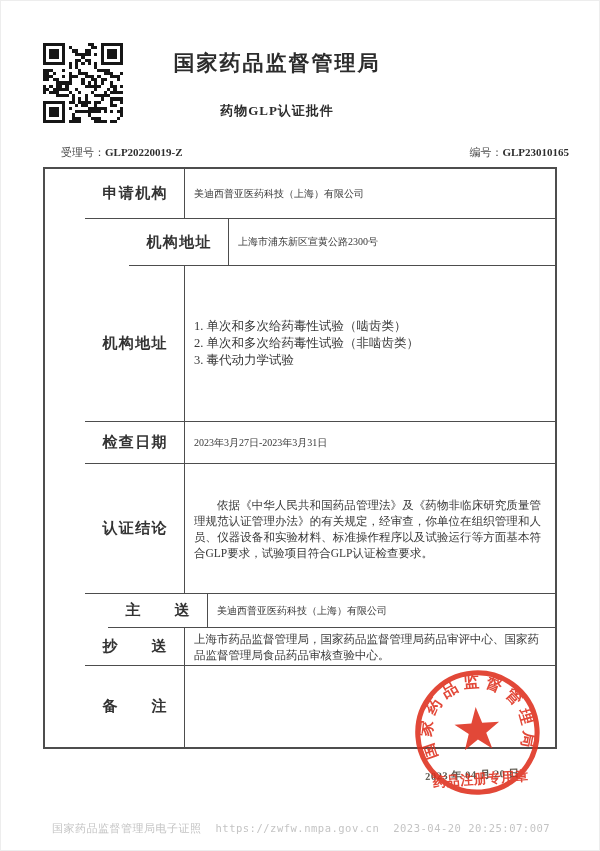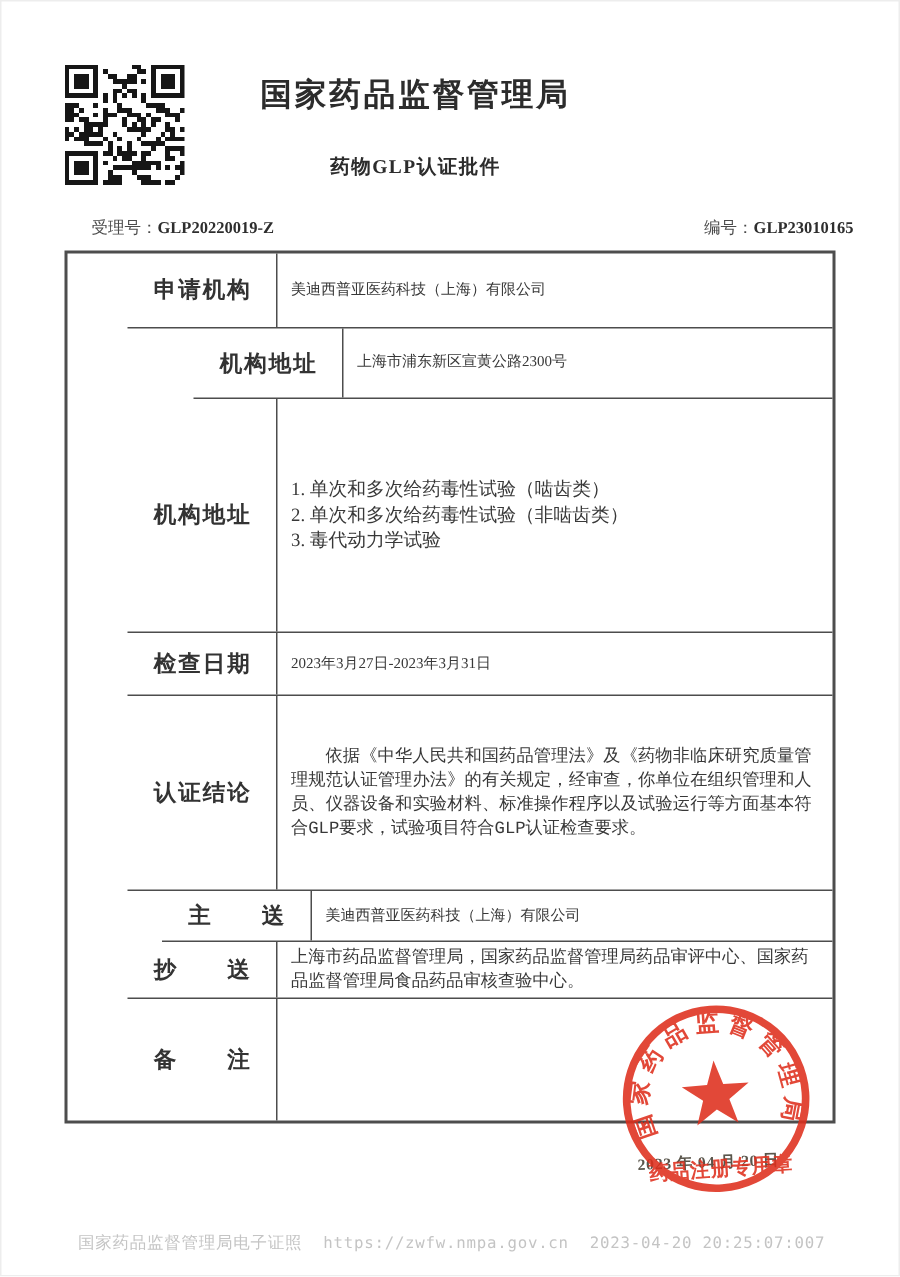--- a/index.html
+++ b/index.html
@@ -42,21 +42,21 @@
     display:inline-block;width:64px;font-size:15px;font-weight:bold;color:#333;
     text-align:justify;text-align-last:justify;
   }
   .tval{
     flex:1;display:flex;align-items:center;box-sizing:border-box;
     padding:4px 14px 4px 9px;
   }
   .tval .txt{white-space:pre-line;color:#383838;}
   .v-lg .txt{font-size:10px;line-height:20px;}
   .v-md .txt{font-size:12.5px;line-height:17px;}
-  .v-sm .txt{font-size:11.5px;line-height:16px;font-family:Liberation Mono, monospace;}
+  .v-sm .txt{font-size:11.5px;line-height:16px;}
   .conclusion .txt{text-indent:2em;text-align:justify;}
 
   .r0{height:50px;} .r1{height:47px;margin-left:44px;} .r2{height:156px;} .r3{height:42px;}
   .r4{height:130px;} .r5{height:34px;margin-left:23px;} .r6{height:38px;} .r7{height:85px;}
 
   
   .stamp-date{
     position:absolute;left:424px;top:767px;width:110px;
     font-size:10.5px;font-weight:bold;color:#5a564c;letter-spacing:.5px;
     transform:rotate(-2deg);z-index:1;

